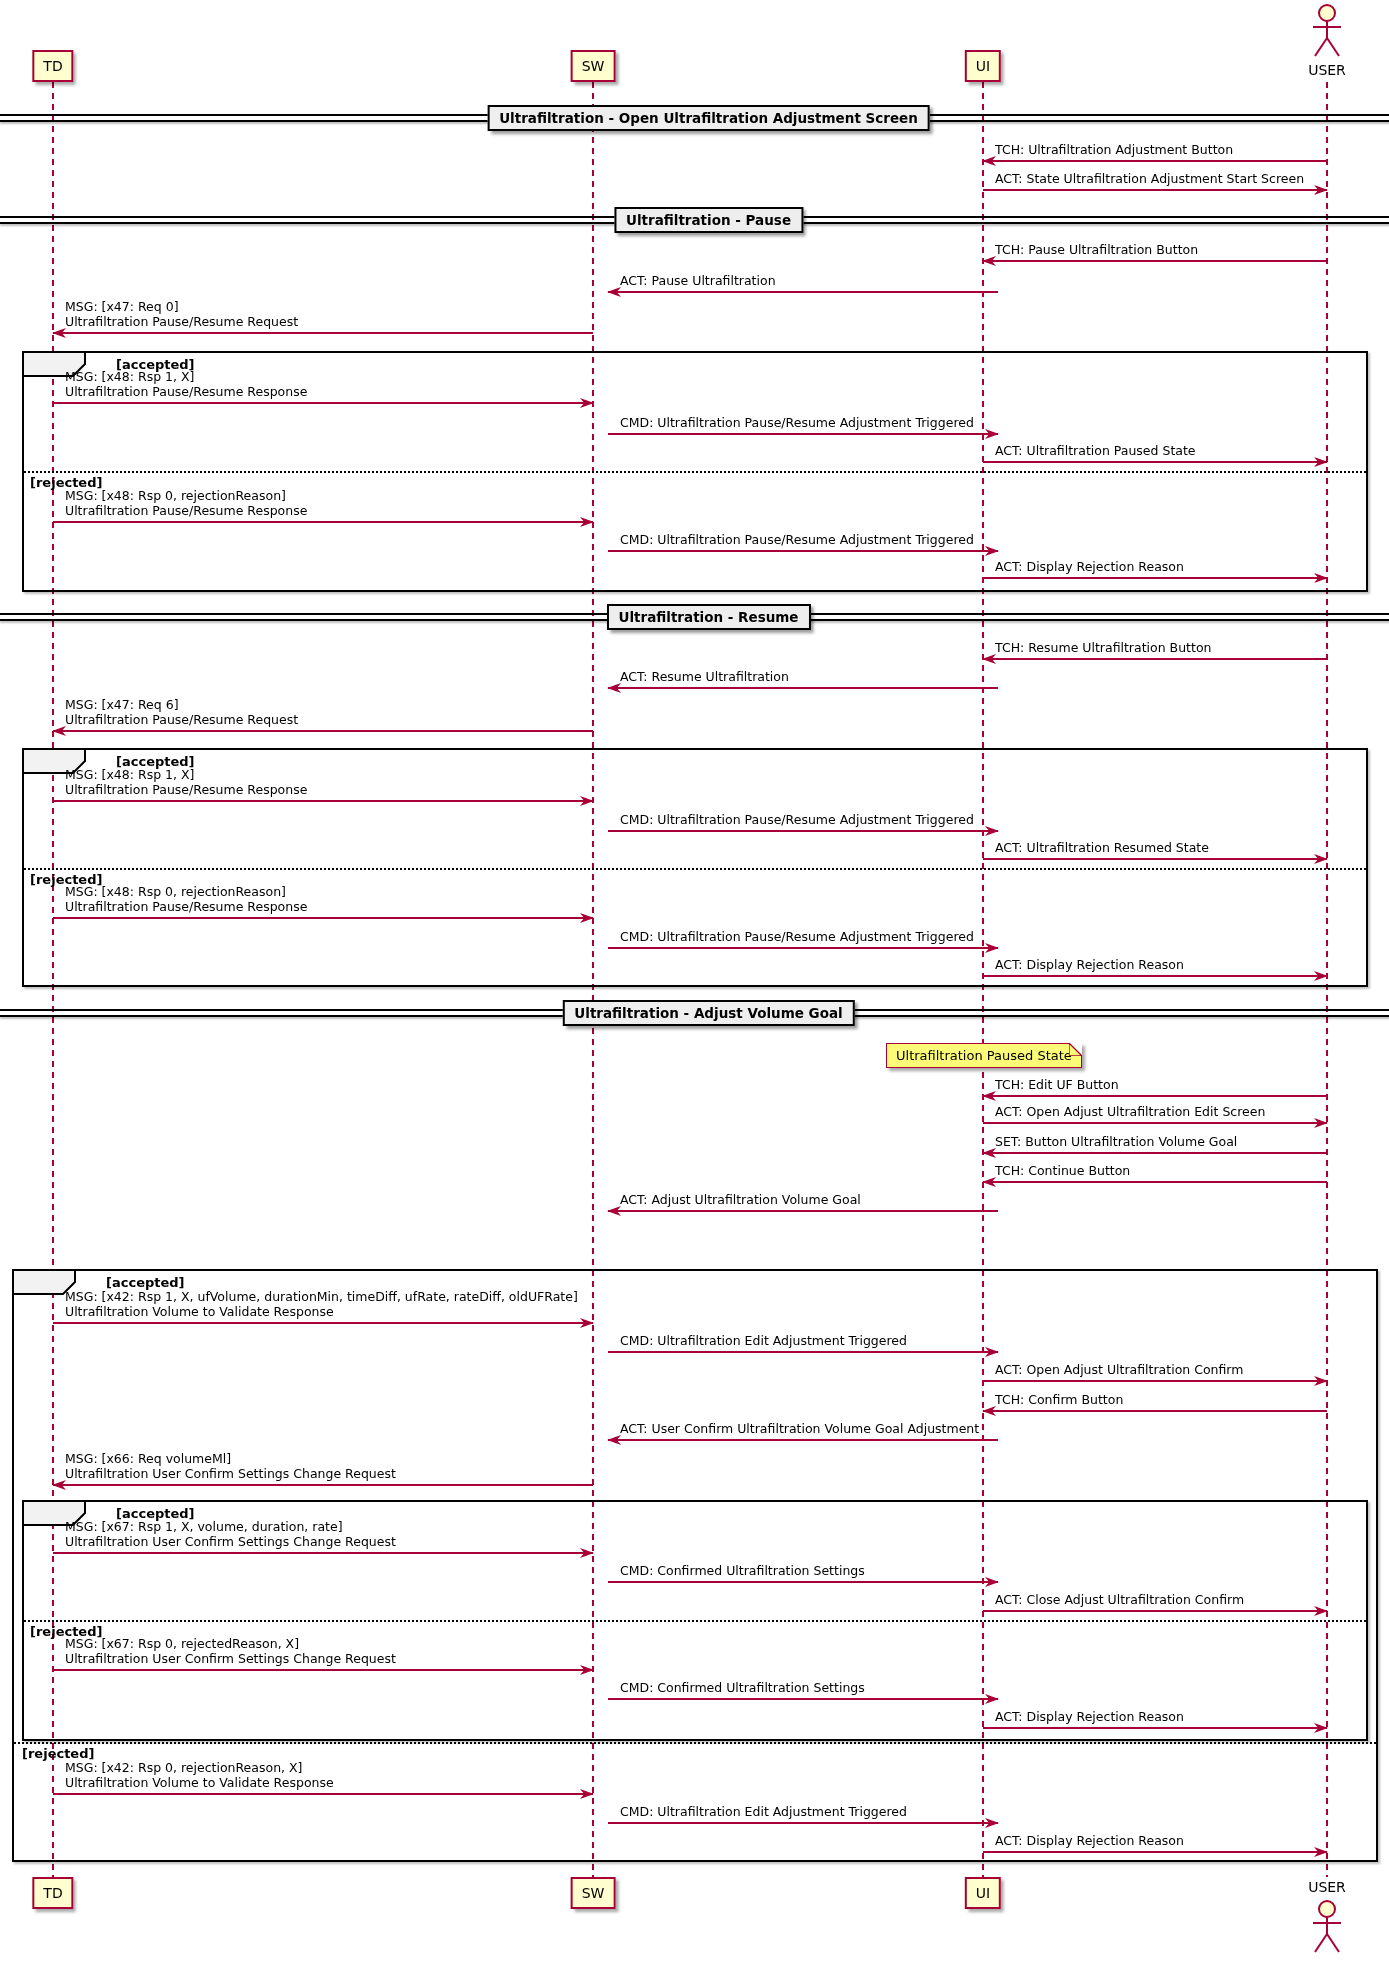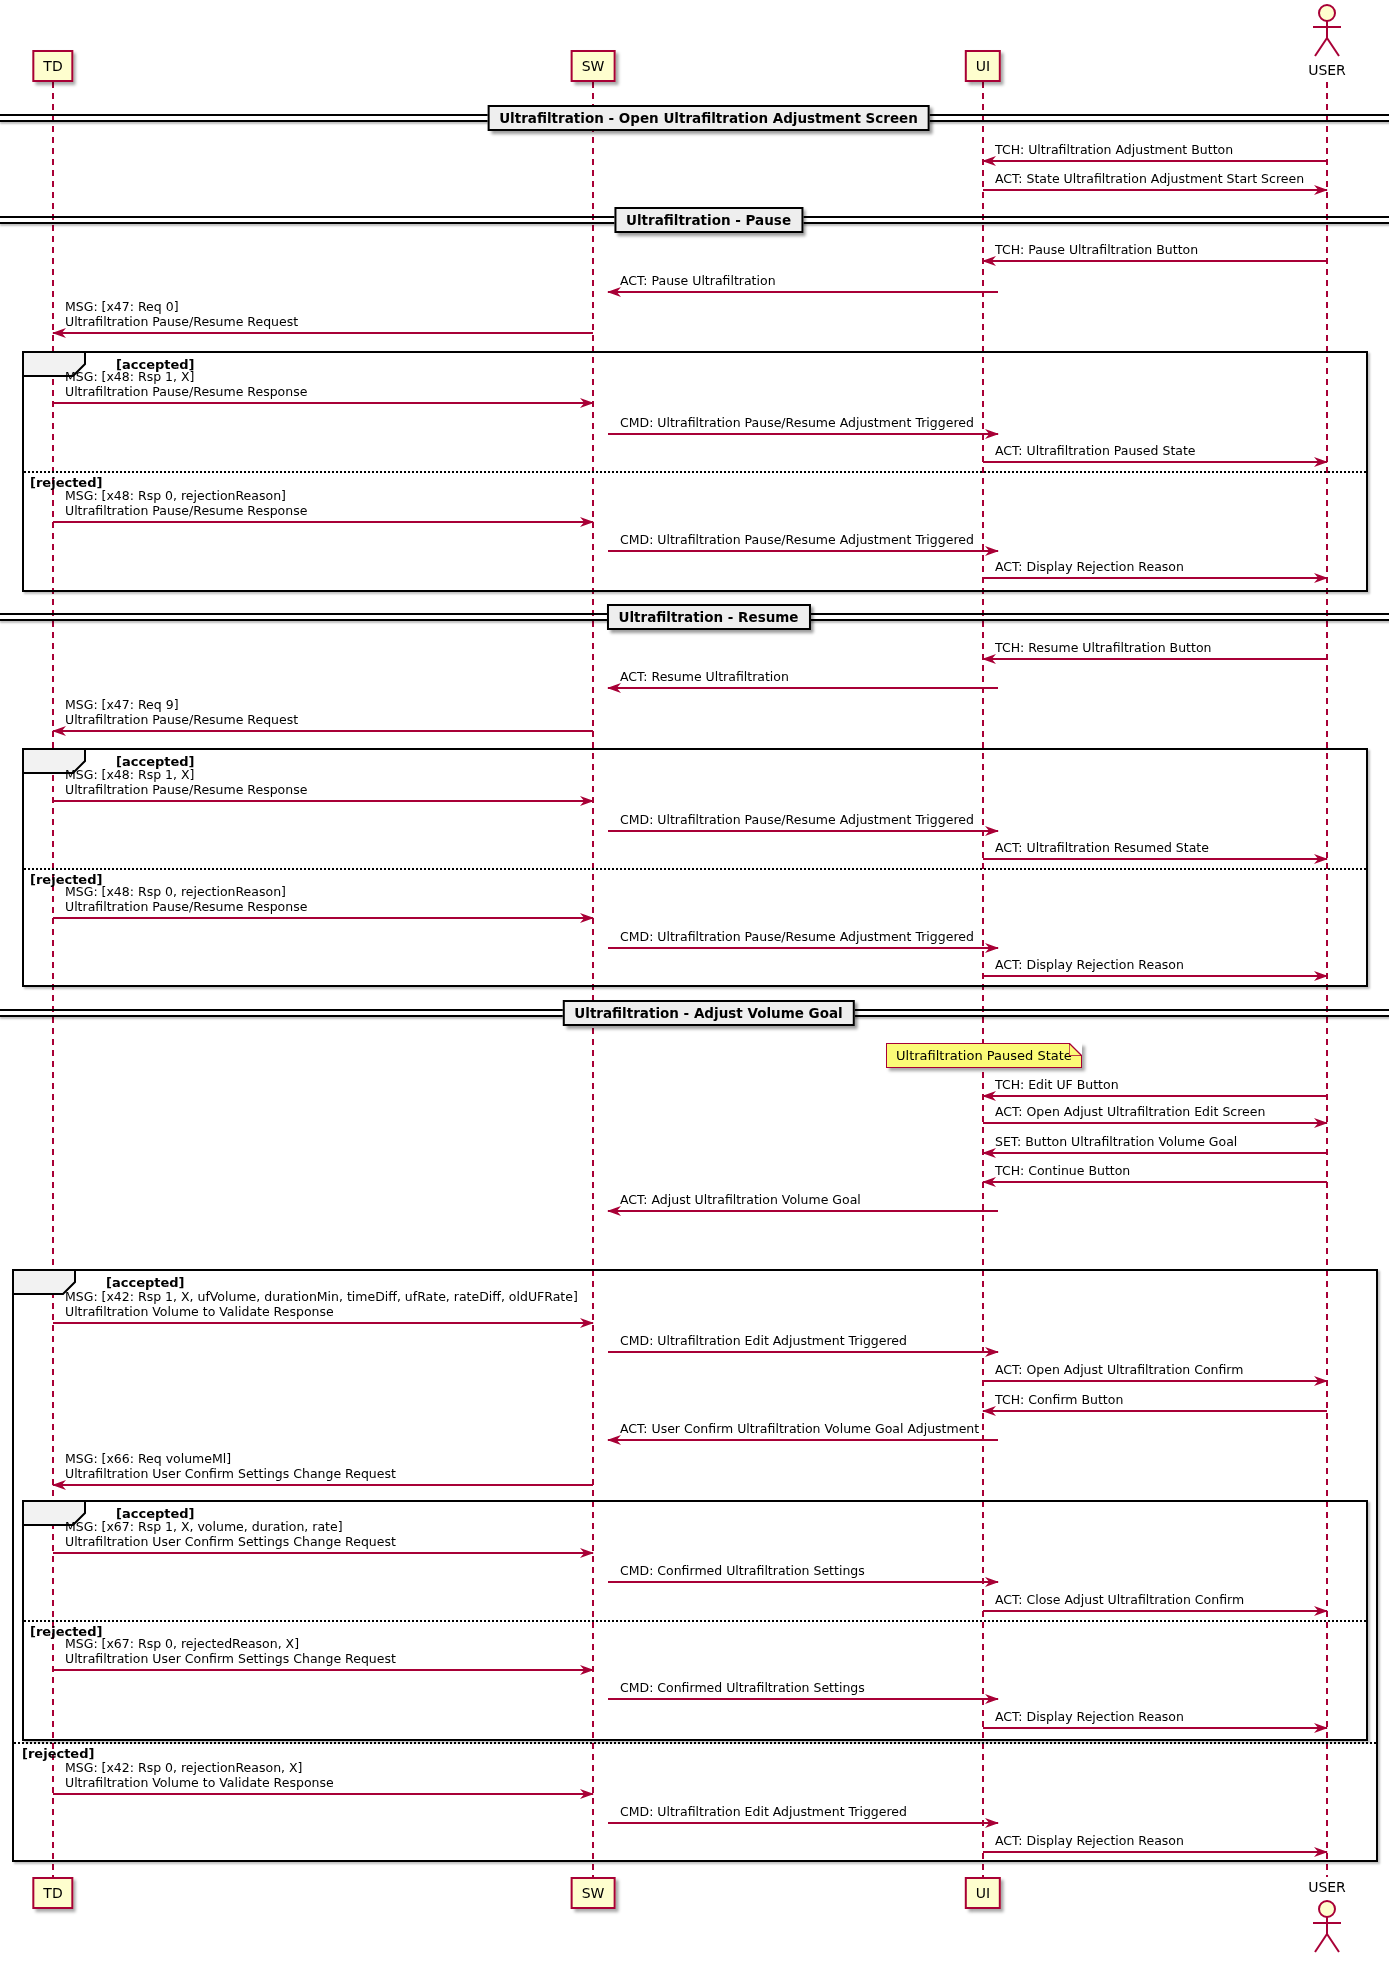--- a/index.html
+++ b/index.html
@@ -205,21 +205,21 @@
         <i class="ah"></i>
       </div>
     </div>
   <div class="msg m-su dir-l" style="top:669px">
       <div class="lbl">ACT: Resume Ultrafiltration</div>
       <div class="line">
         <i class="ah"></i>
       </div>
     </div>
   <div class="msg m-ts dir-l" style="top:697px">
-      <div class="lbl">MSG: [x47: Req 9]
+      <div class="lbl">MSG: [x47: Req 6]
 Ultrafiltration Pause/Resume Request</div>
       <div class="line">
         <i class="ah"></i>
       </div>
     </div>
   <div class="msg m-ts dir-r" style="top:767px">
       <div class="lbl">MSG: [x48: Rsp 1, X]
 Ultrafiltration Pause/Resume Response</div>
       <div class="line">
         <i class="ah"></i>

